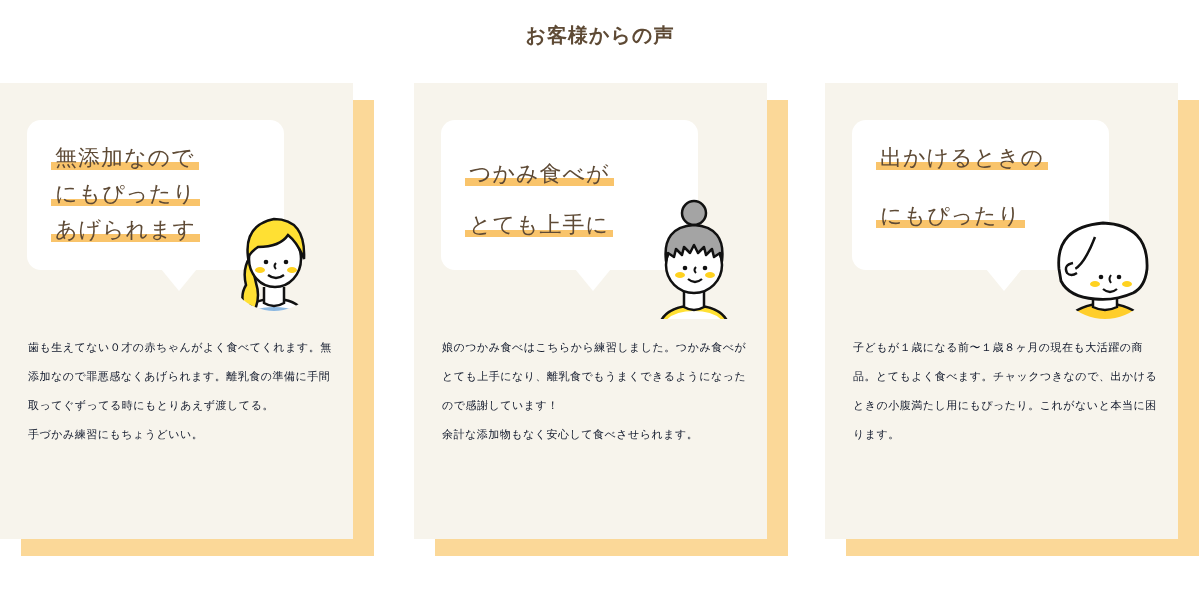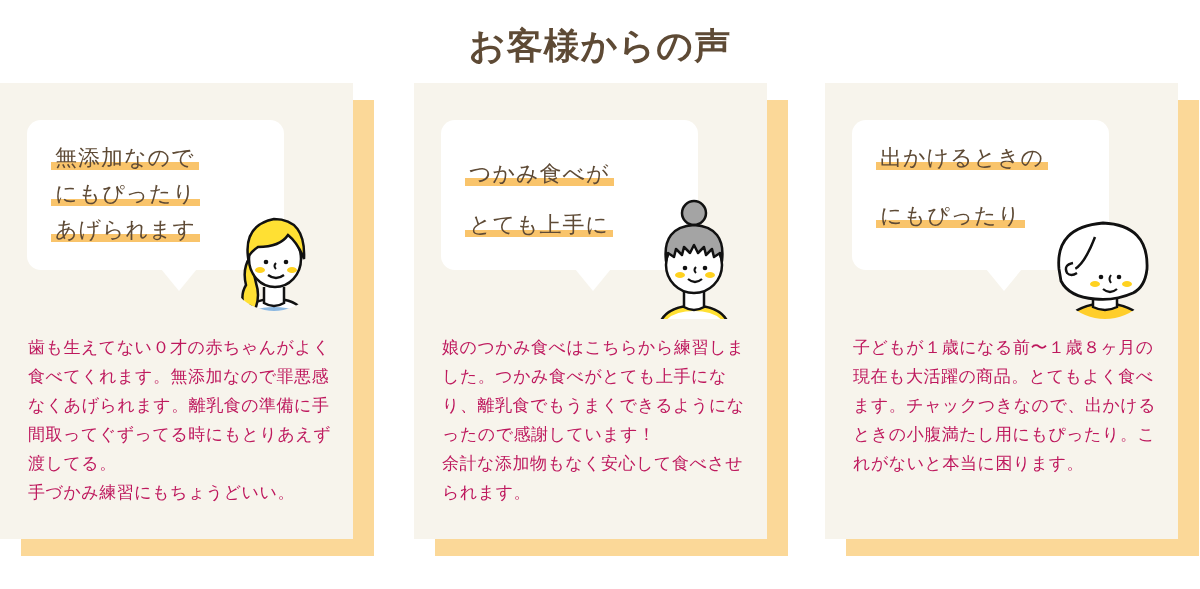--- a/index.html
+++ b/index.html
@@ -1,21 +1,21 @@
 <!DOCTYPE html>
 <html><head>
 <meta charset="utf-8">
 <style>
   * { box-sizing: border-box; margin: 0; padding: 0; }
   html, body { width: 1200px; height: 589px; background: #ffffff; overflow: hidden; }
   body { position: relative; font-family: "DejaVu Sans", "Liberation Sans", sans-serif; color: #5e4a35; }
 
   .section-title {
     position: absolute; left: 0; top: 22px; width: 1200px;
-    text-align: center; font-size: 36px; font-weight: bold; letter-spacing: 1px;
+    text-align: center; font-size: 20px; font-weight: bold; letter-spacing: 1px;
     color: #5e4a35;
   }
 
   .card-wrap { position: absolute; top: 83px; width: 375px; height: 473px; }
   .card-shadow {
     position: absolute; left: 21px; top: 17px; width: 353px; height: 456px;
     background: #fbd898;
   }
   .card {
     position: absolute; left: 0; top: 0; width: 353px; height: 456px;
@@ -42,22 +42,22 @@
     display: inline-block; align-self: flex-start;
     font-size: 22px; line-height: 30px; letter-spacing: 1px;
     color: #5e4a35; padding: 0 4px 0 4px;
     background: linear-gradient(to bottom, transparent 65%, #f9c46b 65%, #f9c46b 90%, transparent 90%);
   }
 
   .avatar { position: absolute; }
 
   .body-text {
     position: absolute; left: 28px; top: 250px; width: 305px;
-    font-size: 17px; line-height: 29px; letter-spacing: 0.5px;
-    color: #be185d;
+    font-size: 11px; line-height: 29px; letter-spacing: 0.5px;
+    color: #0f172a;
   }
   .body-text p { margin: 0; }
 </style>
 </head>
 <body>
 
 <h2 class="section-title">お客様からの声</h2>
 
 <div class="card-wrap" style="left:0px;">
   <div class="card-shadow"></div>

